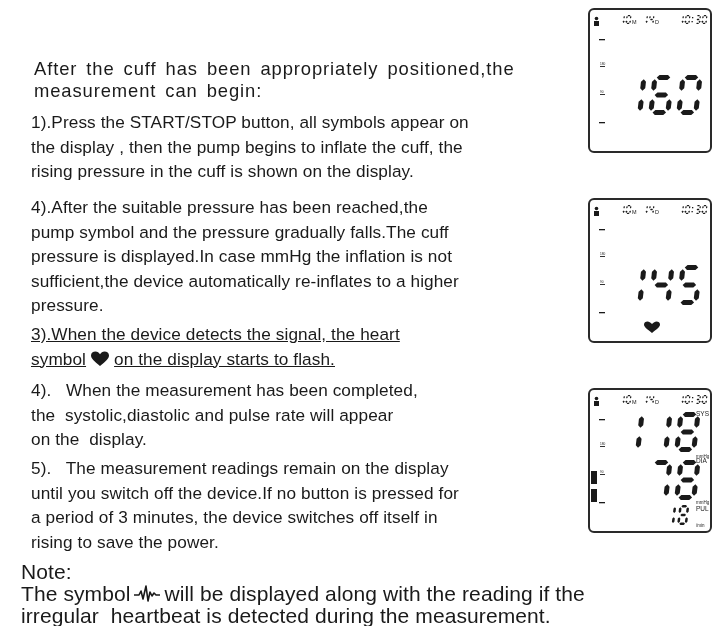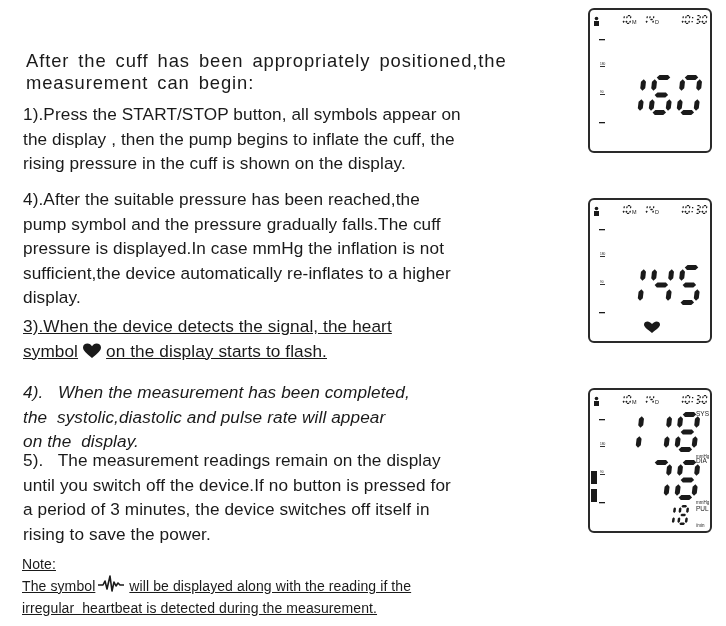--- a/index.html
+++ b/index.html
@@ -1,25 +1,25 @@
 <!DOCTYPE html>
 <html><head>
 <meta charset="utf-8">
 <style>
   html, body { margin:0; padding:0; background:#ffffff; }
   body { width:726px; height:626px; position:relative; overflow:hidden;
          font-family:"Liberation Sans", sans-serif; color:#1a1a1a; }
-  .p { position:absolute; left:19px; margin:4px; font-size:17.2px; line-height:24.6px; letter-spacing:0.1px; white-space:pre; }
+  .p { position:absolute; left:19px; margin:12px; font-size:17.2px; line-height:24.6px; letter-spacing:0.1px; white-space:pre; }
   .intro { left:22px; top:46px; font-size:18.4px; letter-spacing:0.9px; word-spacing:3px; line-height:22px; }
   .s1 { top:98px; }
   .s2 { top:183px; }
   .s3 { top:310px;text-decoration:underline; }
-  .s4 { top:376px;font-style:italic; }
+  .s4 { top:366px; }
   .s5 { top:444px; }
-  .note { left:18px; top:549px; font-size:14px; line-height:22px; letter-spacing:0.1px;text-decoration:underline; }
+  .note { left:9px; top:549px; font-size:21px; line-height:22px; letter-spacing:0.1px; }
   .heart-inline { display:inline-block; width:20px; height:16px; vertical-align:-2px; margin:0 4px; }
   .ihb-inline { display:inline-block; width:28px; height:18px; vertical-align:-2px; margin:0 4px 0 2px; }
   .lcd { position:absolute; border:2px solid #2a2a2a; border-radius:6px; background:#fff; }
   .lcd1 { left:588px; top:8px; width:120px; height:141px; }
   .lcd2 { left:588px; top:198px; width:120px; height:141px; }
   .lcd3 { left:588px; top:388px; width:120px; height:141px; }
   .lcd svg { position:absolute; left:0; top:0; }
   .lbl { position:absolute; font-size:6px; color:#222; }
 </style>
 </head>
@@ -29,21 +29,21 @@
 <span>measurement can begin:</span></div>
 
 <div class="p s1"><span>1).Press the START/STOP button, all symbols appear on</span>
 <span>the display , then the pump begins to inflate the cuff, the</span>
 <span>rising pressure in the cuff is shown on the display.</span></div>
 
 <div class="p s2"><span>4).After the suitable pressure has been reached,the</span>
 <span>pump symbol and the pressure gradually falls.The cuff</span>
 <span>pressure is displayed.In case mmHg the inflation is not</span>
 <span>sufficient,the device automatically re-inflates to a higher</span>
-<span>display.</span></div>
+<span>pressure.</span></div>
 
 <div class="p s3"><span>3).When the device detects the signal, the heart</span>
 <span>symbol</span><span class="heart-inline"><svg width="20" height="16" viewBox="0 0 20 16">
         <path d="M10 15 C4 10 1 7.5 1 4.5 C1 2 3 0.5 5.5 0.5 C7.5 0.5 9 1.8 10 3.2 C11 1.8 12.5 0.5 14.5 0.5 C17 0.5 19 2 19 4.5 C19 7.5 16 10 10 15 Z" fill="#1a1a1a"></path>
       </svg></span><span>on the display starts to flash.</span></div>
 
 <div class="p s4"><span>4).   When the measurement has been completed,</span>
 <span>the  systolic,diastolic and pulse rate will appear</span>
 <span>on the  display.</span></div>
 

